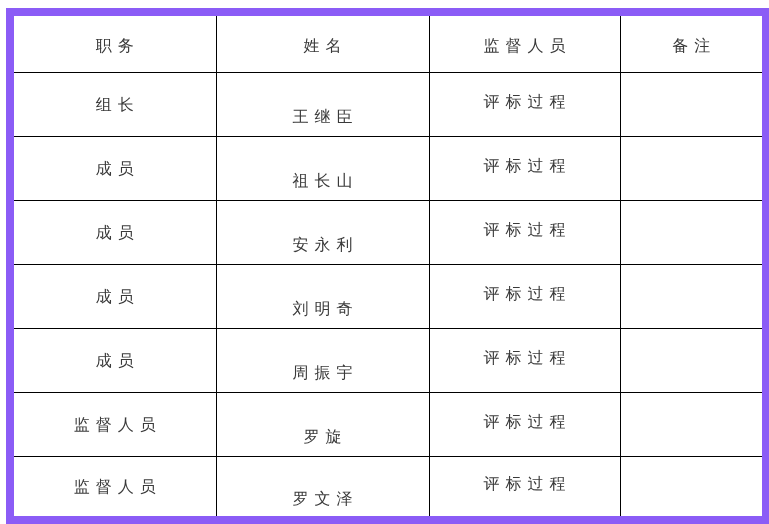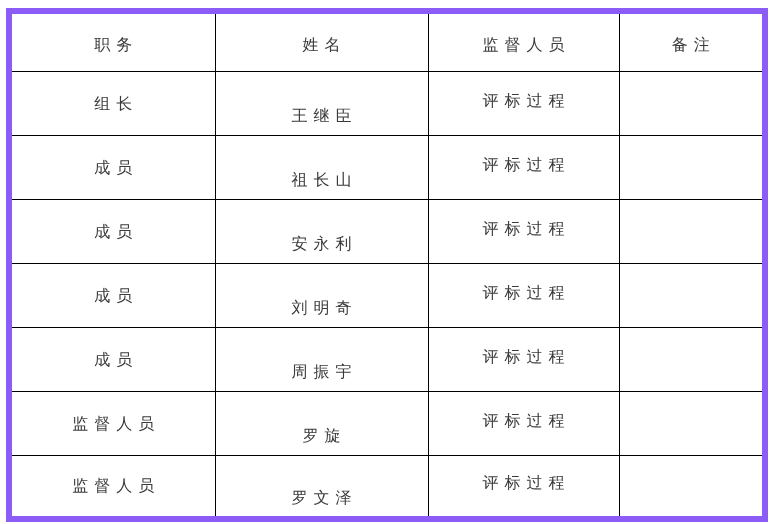--- a/index.html
+++ b/index.html
@@ -18,21 +18,21 @@
     font-family: "Liberation Serif", "DejaVu Serif", serif;
   }
   table.doc-table {
     position: absolute;
     left: 6px;
     top: 8px;
     width: 756px;
     height: 508px;
     border-collapse: collapse;
     table-layout: fixed;
-    border: 6px solid #8b5cf6;
+    border: 8px solid #8b5cf6;
   }
   table.doc-table th,
   table.doc-table td {
     border: 1px solid #000000;
     text-align: center;
     vertical-align: middle;
     font-size: 16px;
     font-weight: normal;
     color: #3a3a3a;
     letter-spacing: 6px;

